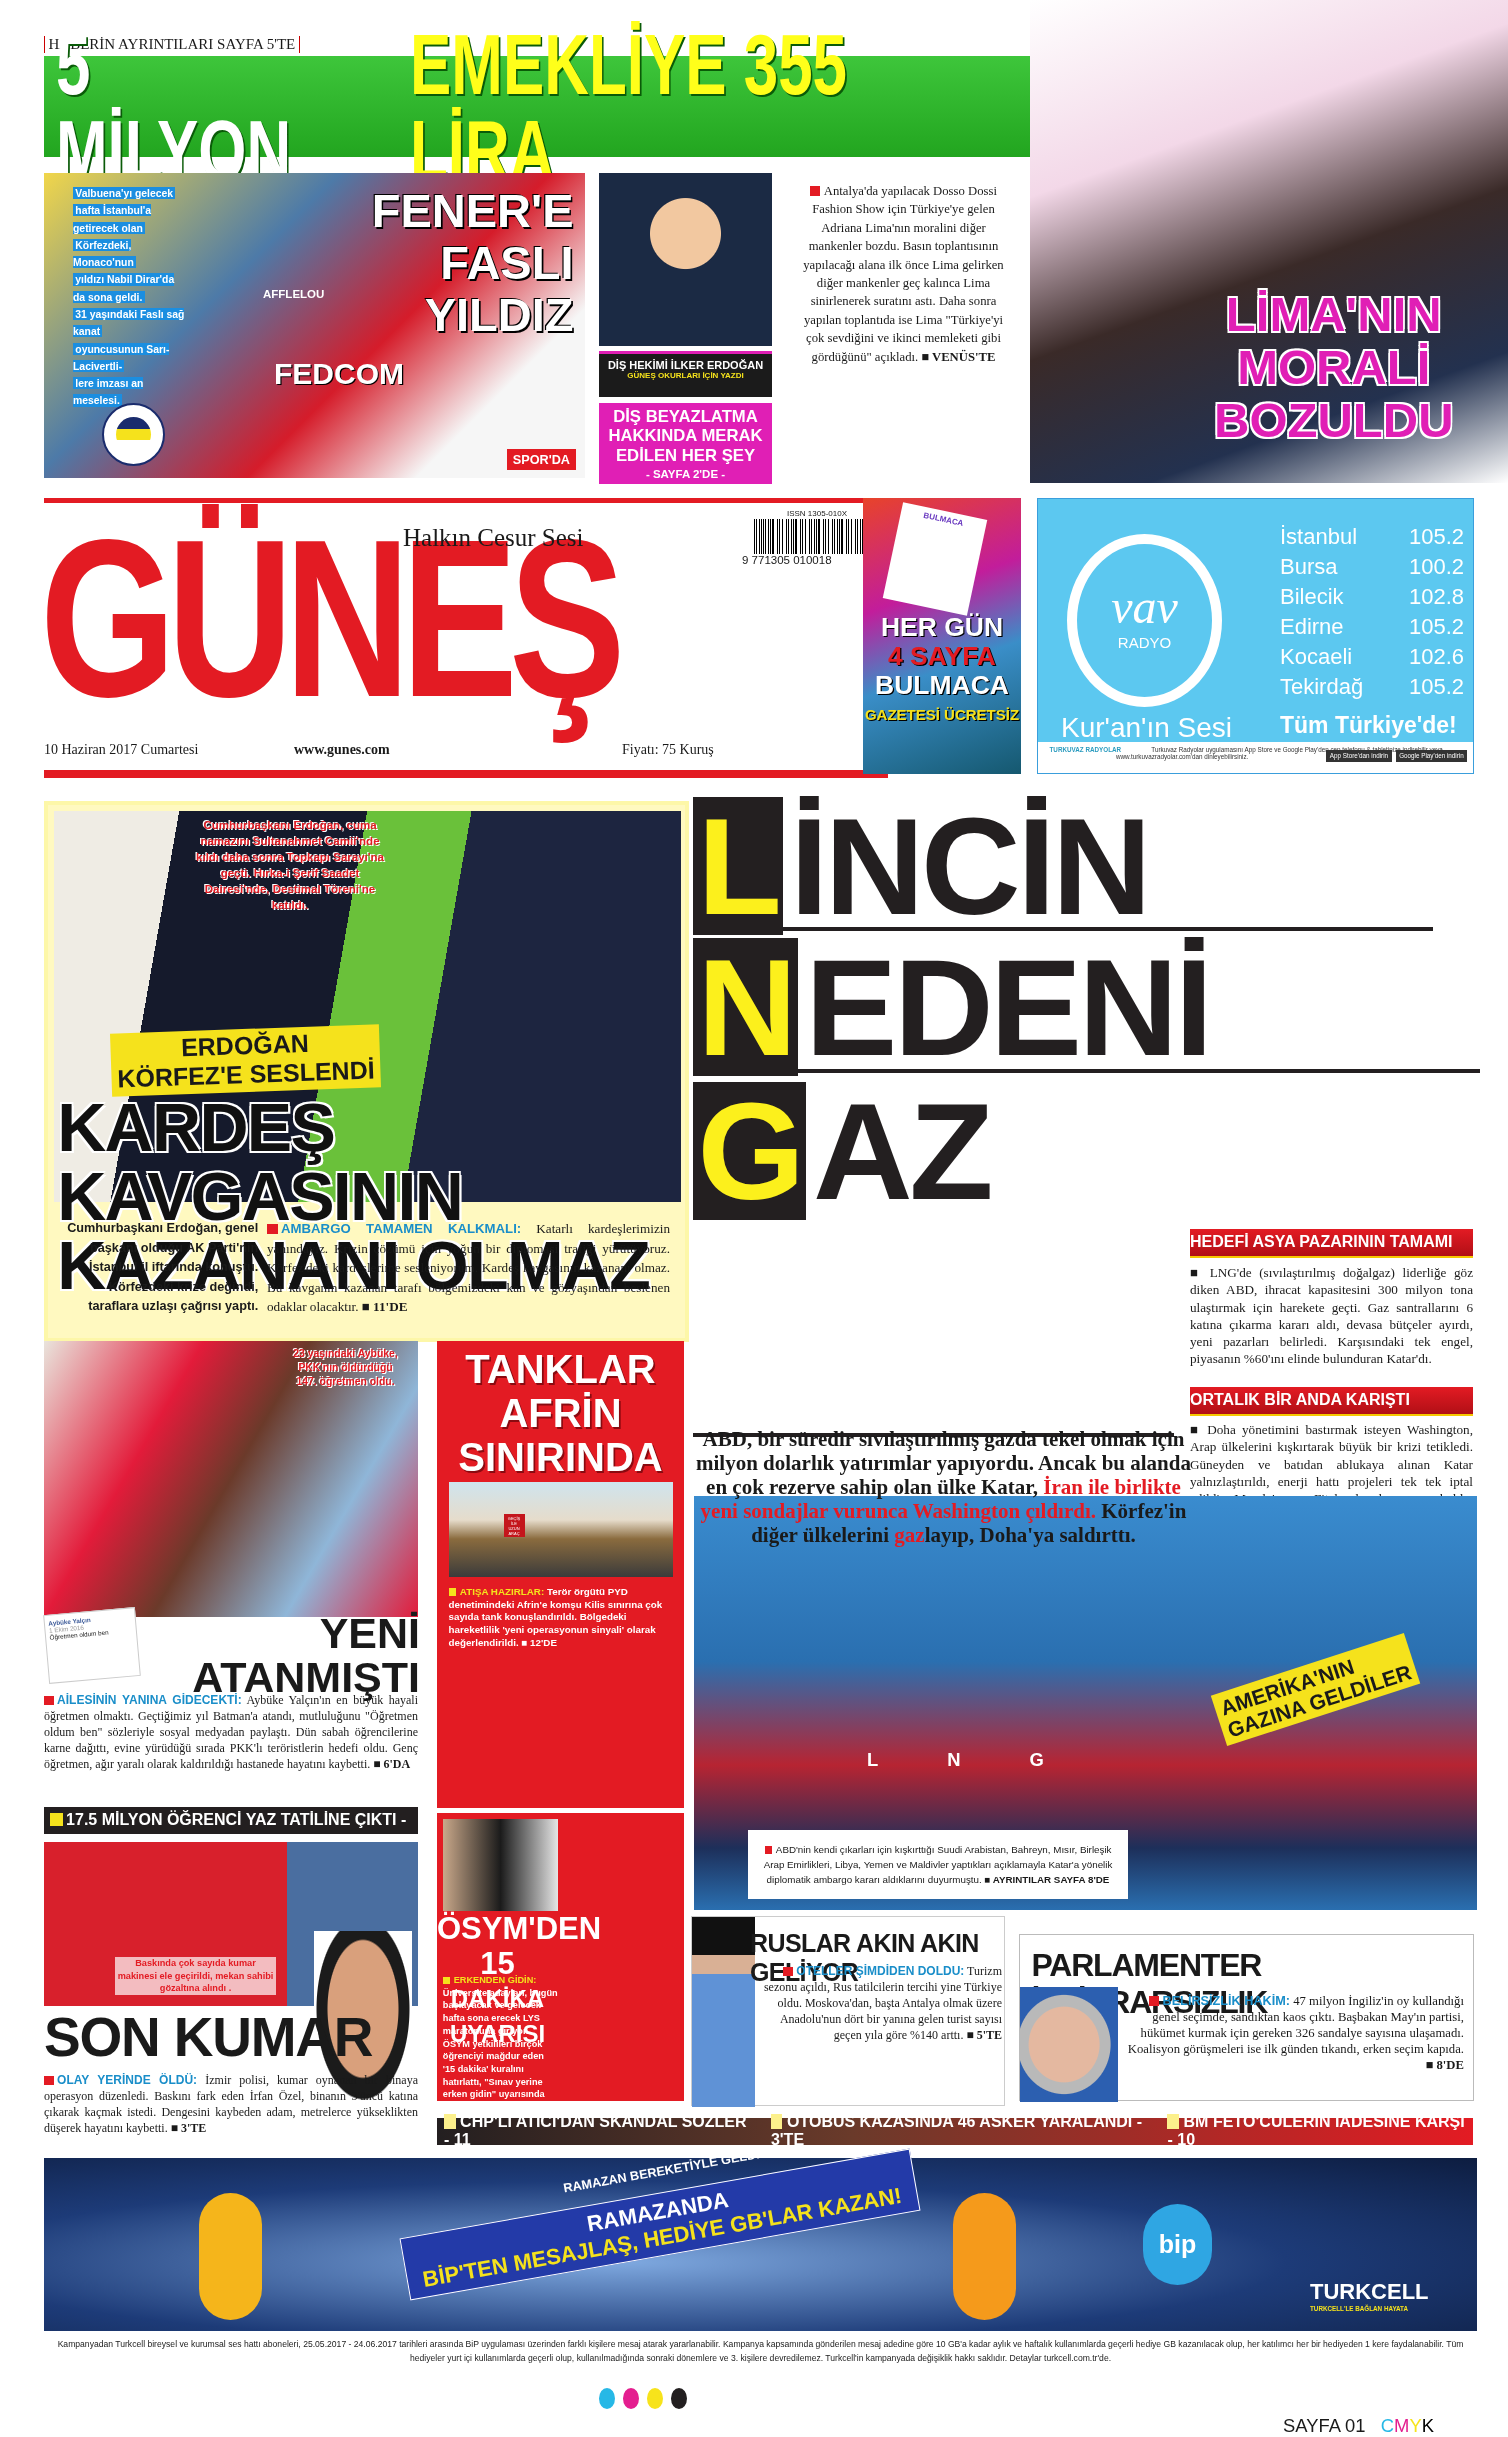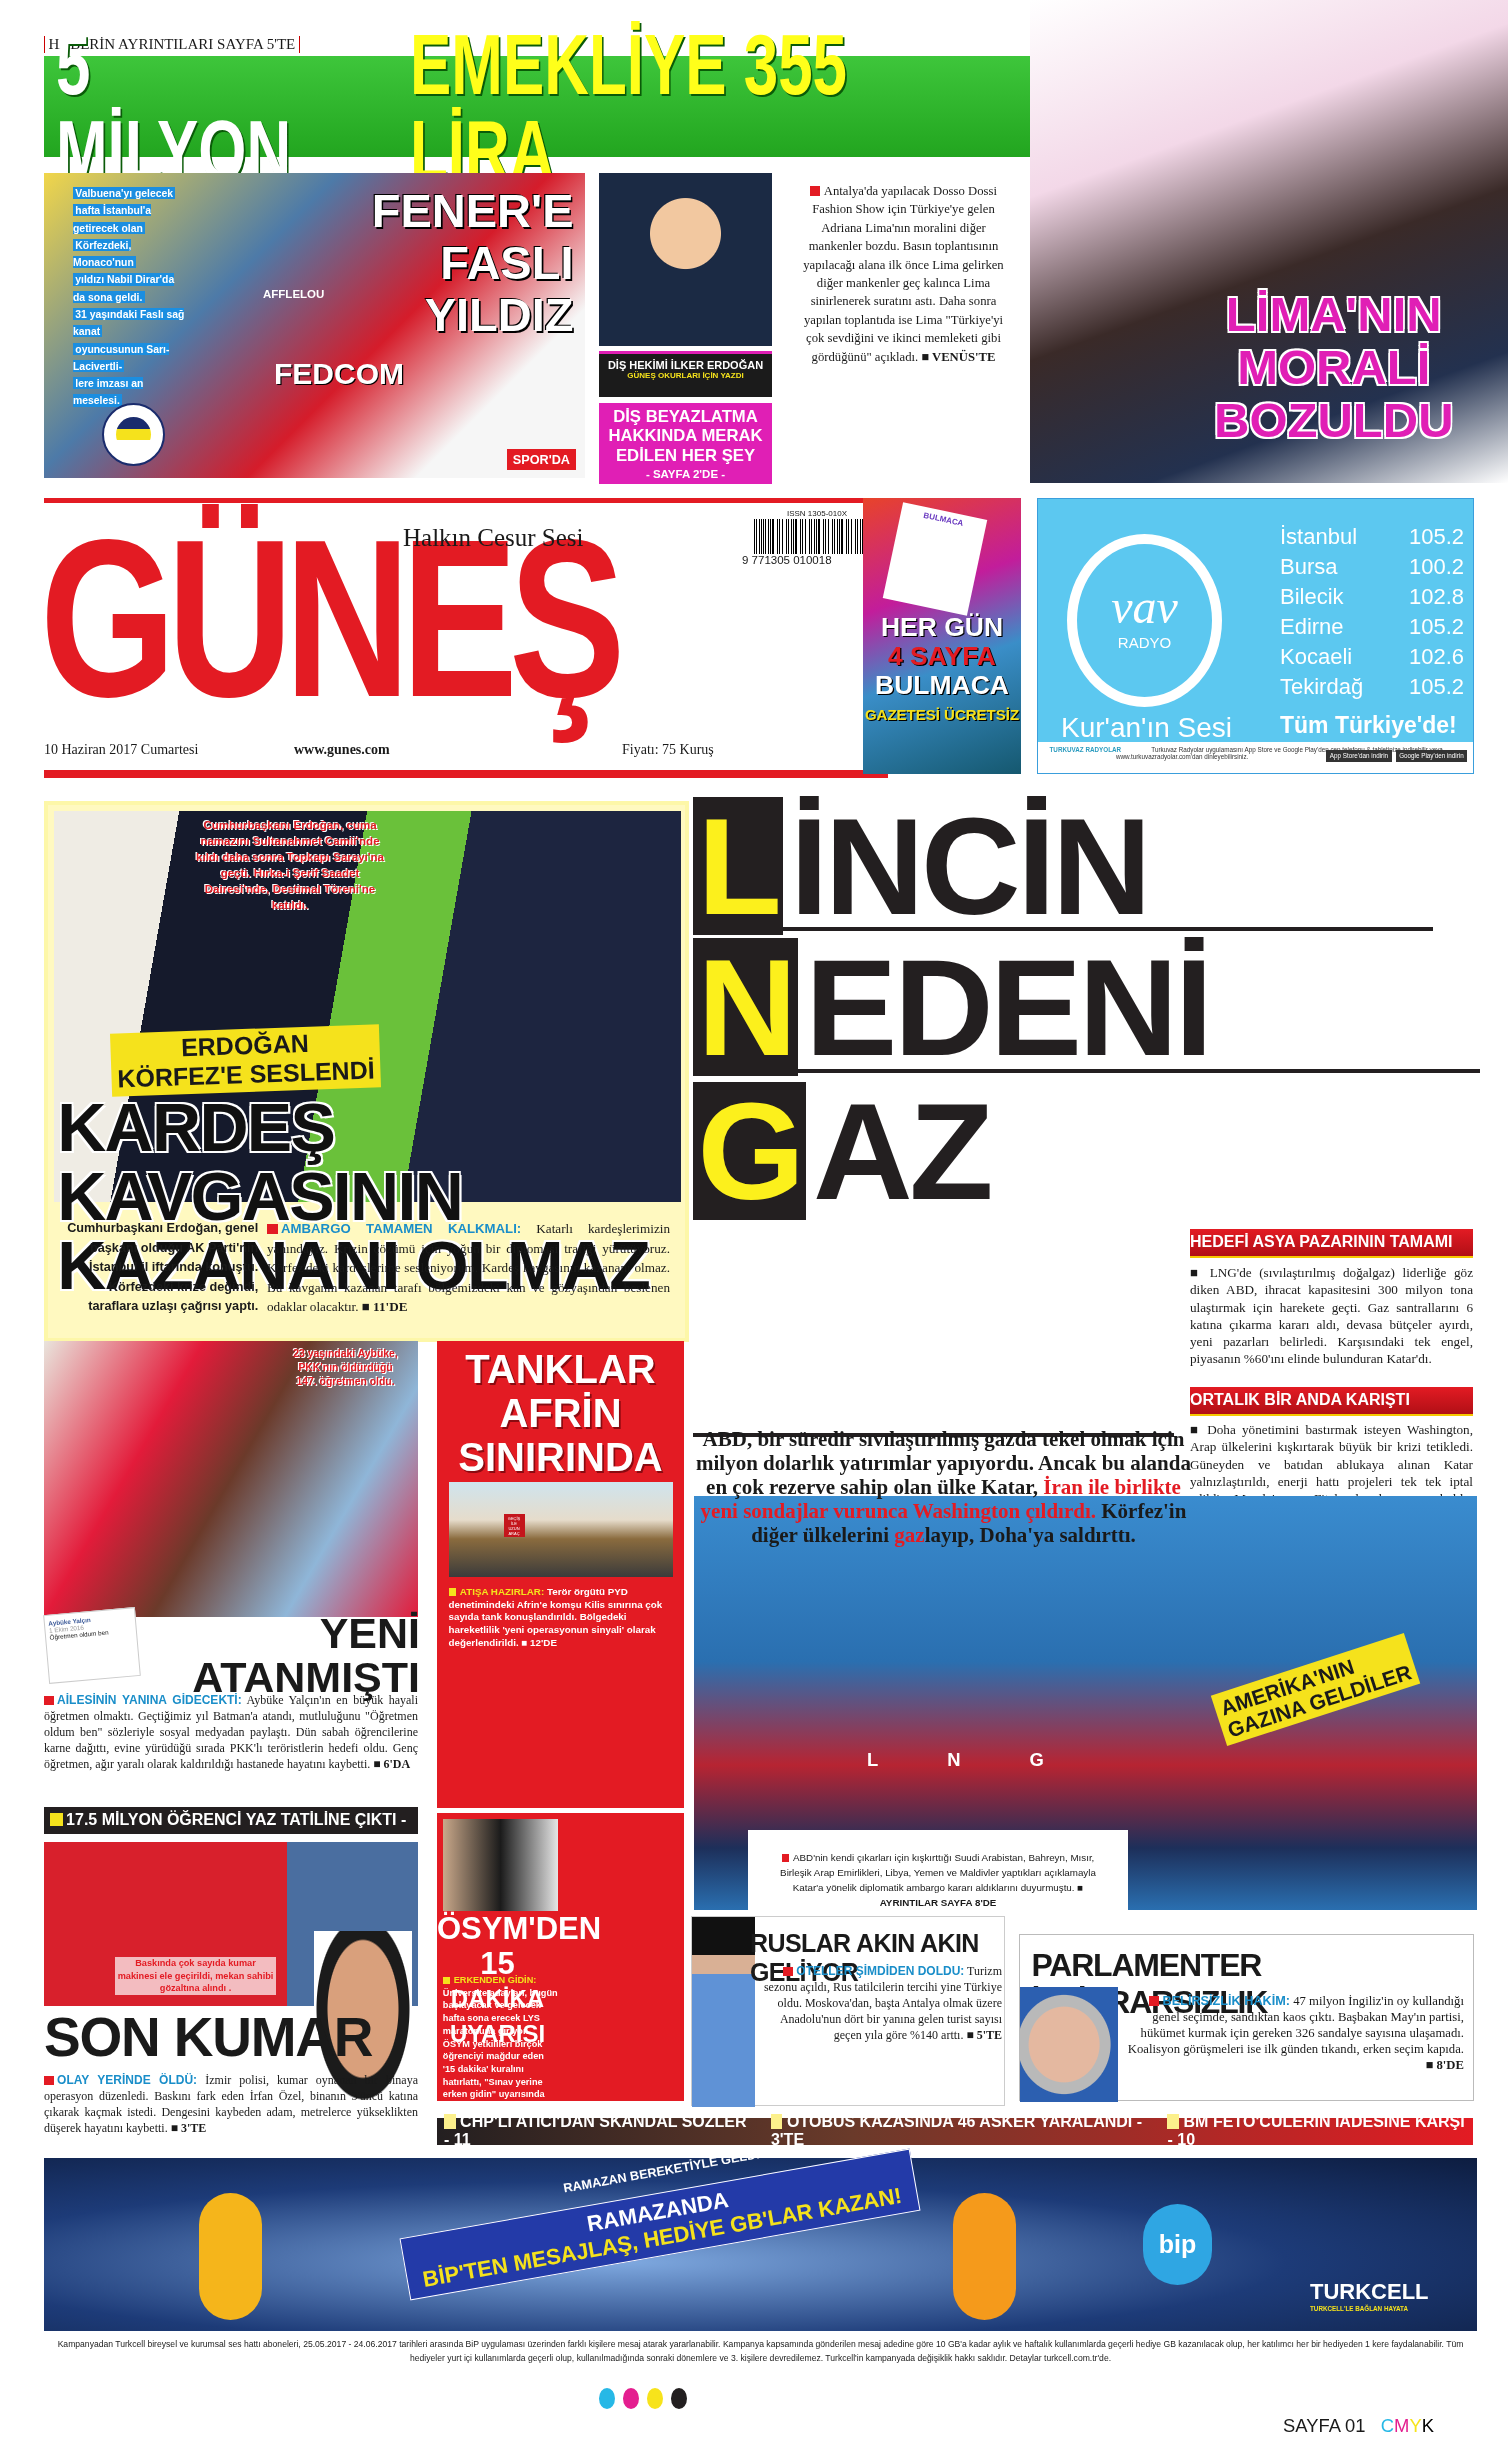--- a/index.html
+++ b/index.html
@@ -68,21 +68,21 @@
 
 .big{position:absolute;font-weight:900;color:#231f20;line-height:1;letter-spacing:-3.5px}
 .big .init{background:#231f20;color:#fcf01c;display:inline-block;padding:0 4.6px;margin-right:7px}
 #h1{left:693px;top:797px;font-size:138px}
 #h2{left:693px;top:938px;font-size:138px}
 #h3{left:693px;top:1082px;font-size:138px}
 .hrule{position:absolute;height:3.5px;background:#231f20}
 #lng-sub{left:696px;top:1427px;width:495px;text-align:center;font-family:"Liberation Serif",serif;font-weight:bold;font-size:21px;line-height:24px}
 #lng-photo{left:694px;top:1496px;width:783px;height:414px;background:linear-gradient(180deg,#3a8ccf 0%,#2a6fb0 40%,#b72432 65%,#1d2f5a 85%,#2a6fb0 100%)}
 #lng-kicker{left:1214px;top:1663px;background:#f5e21c;font-weight:900;font-size:21px;line-height:23px;padding:3.5px 5.8px;transform:rotate(-18deg)}
-#lng-cap{left:748px;top:1830px;width:380px;background:#fff;font-size:9.8px;line-height:15px;text-align:center;padding:20px}
+#lng-cap{left:748px;top:1830px;width:380px;background:#fff;font-size:9.8px;line-height:15px;text-align:center;padding:12px}
 
 .redbar{position:absolute;background:linear-gradient(180deg,#e31b23,#b10f16);color:#fff;font-weight:bold;font-size:16px;text-align:left;border-bottom:2.3px solid #f5c800;line-height:25px}
 .rcol{position:absolute;font-family:"Liberation Serif",serif;font-size:13.2px;line-height:17.3px;text-align:justify}
 
 #ayb-photo{left:44px;top:1341px;width:374px;height:276px;background:linear-gradient(120deg,#e9e4dc 0%,#e31b3a 30%,#6b3a2a 50%,#8fb6d8 75%,#e31b3a 100%)}
 #ayb-cap{left:288px;top:1347px;width:115px;color:#e31b23;font-weight:bold;font-size:10.4px;line-height:14px;text-align:center;text-shadow:1.2px 1.2px 0 #fff,-1.2px -1.2px 0 #fff}
 #ayb-title{left:132px;top:1611px;width:288px;text-align:right;font-weight:900;font-size:43px;line-height:44px}
 #ayb-body{left:44px;top:1692px;width:374px;font-family:"Liberation Serif",serif;font-size:12px;line-height:16px;text-align:justify}
 #ayb-bar{left:44px;top:1807px;width:374px;height:26.5px;background:#231f20;color:#fff;font-weight:bold;font-size:16px;line-height:26.5px;padding-left:5.8px}
 

